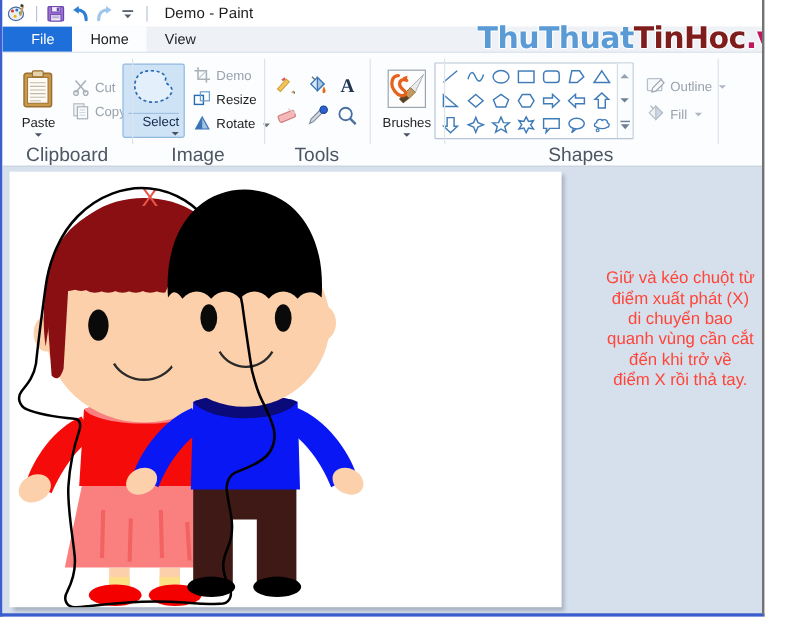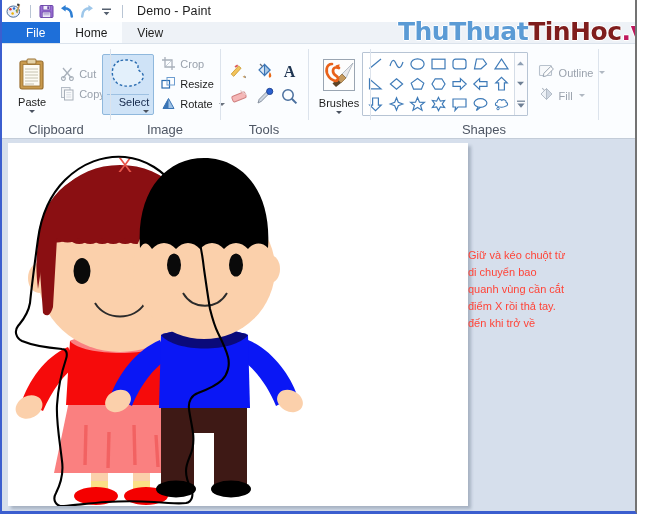--- a/index.html
+++ b/index.html
@@ -63,21 +63,21 @@
     z-index: 15;
   }
   .group { position: relative; display: flex; flex-direction: column;
            align-items: center; height: 100%; }
   .group + .group::before {
     content: ""; position: absolute; left: 0; top: 5px; bottom: 18px;
     width: 1px; background: #dce3ec;
   }
   .group-body { flex: 1; display: flex; align-items: center; padding: 2px 7px 0; }
   .group-label {
-    font-size: 13px; color: #4e5664; text-align: center;
+    font-size: 16px; color: #4e5664; text-align: center;
     height: 16px; line-height: 16px; width: 100%;
   }
 
   .bigbtn {
     display: flex; flex-direction: column; align-items: center;
     justify-content: space-between; padding: 3px 5px 0;
     cursor: default; min-width: 44px;
   }
   .bigbtn .lbl { font-size: 11px; color: #1e1e1e; margin-top: 1px; }
   .caret { width: 0; height: 0; border-left: 3.5px solid transparent;
@@ -154,23 +154,23 @@
   }
   .canvas {
     position: absolute; left: 6px; top: 4px;
     width: 460px; height: 363px;
     background: #ffffff;
     box-shadow: 3px 3px 3px rgba(60,75,100,.30);
   }
   .canvas-svg { position: absolute; left: 0; top: 0; }
 
   .instructions {
-    position: absolute; left: 466px; top: 108px; width: 198px;
-    color: #ff4438; font-size: 11px; line-height: 17px;
-    font-family: "Liberation Sans", sans-serif;
+    position: absolute; left: 466px; top: 84px; width: 198px;
+    color: #ff4438; font-size: 14px; line-height: 17px;
+    text-align: center; font-family: "Liberation Sans", sans-serif;
   }
   .instructions span { display: block; }
 </style>
 </head>
 <body>
 
 <div id="app">
 
   <div class="titlebar">
     <div class="qat">
@@ -305,21 +305,21 @@
 
         <div class="col" style="margin-left:5px">
           <div class="smallrow dim">
             <span>
               <svg width="15" height="15" viewBox="0 0 15 15">
                 <path d="M4 1 L4 11 L14 11" fill="none" stroke="#a8b0ba" stroke-width="1.3"></path>
                 <path d="M1 4 L11 4 L11 14" fill="none" stroke="#a8b0ba" stroke-width="1.3"></path>
                 <line x1="5" y1="10" x2="10" y2="5" stroke="#c2c9d2" stroke-width=".9"></line>
               </svg>
             </span>
-            <span>Crop</span>
+            <span>Demo</span>
           </div>
           <div class="smallrow">
             <span>
               <svg width="15" height="15" viewBox="0 0 15 15">
                 <rect x="1" y="4.5" width="7.5" height="7.5" fill="#fff" stroke="#2a6cb0" stroke-width="1.2"></rect>
                 <rect x="6" y="1.5" width="7.5" height="7.5" fill="none" stroke="#6d9dd0" stroke-width="1"></rect>
               </svg>
             </span>
             <span>Resize</span>
           </div>
@@ -672,21 +672,22 @@
                  C184 282 182 274 181 266 C180 258 184 252 190 250
                  C198 247 208 243 214 237 C220 231 222 222 220 214
                  C218 206 214 198 210 190 C206 182 204 174 202 166
                  C200 154 198 140 196 126 C194 108 190 88 184 72
                  C176 52 162 34 146 24 C138 19 128 15 117 14 Z" fill="none" stroke="#000000" stroke-width="2.1" stroke-linejoin="round"></path>
       </svg>
     </div>
 
     <div class="instructions">
       <span>Giữ và kéo chuột từ</span>
+      <span>điểm xuất phát (X)</span>
       <span>di chuyển bao</span>
       <span>quanh vùng cần cắt</span>
+      <span>đến khi trở về</span>
       <span>điểm X rồi thả tay.</span>
-      <span>đến khi trở về</span>
     </div>
 
   </div>
 
 </div>
 
 </body></html>

